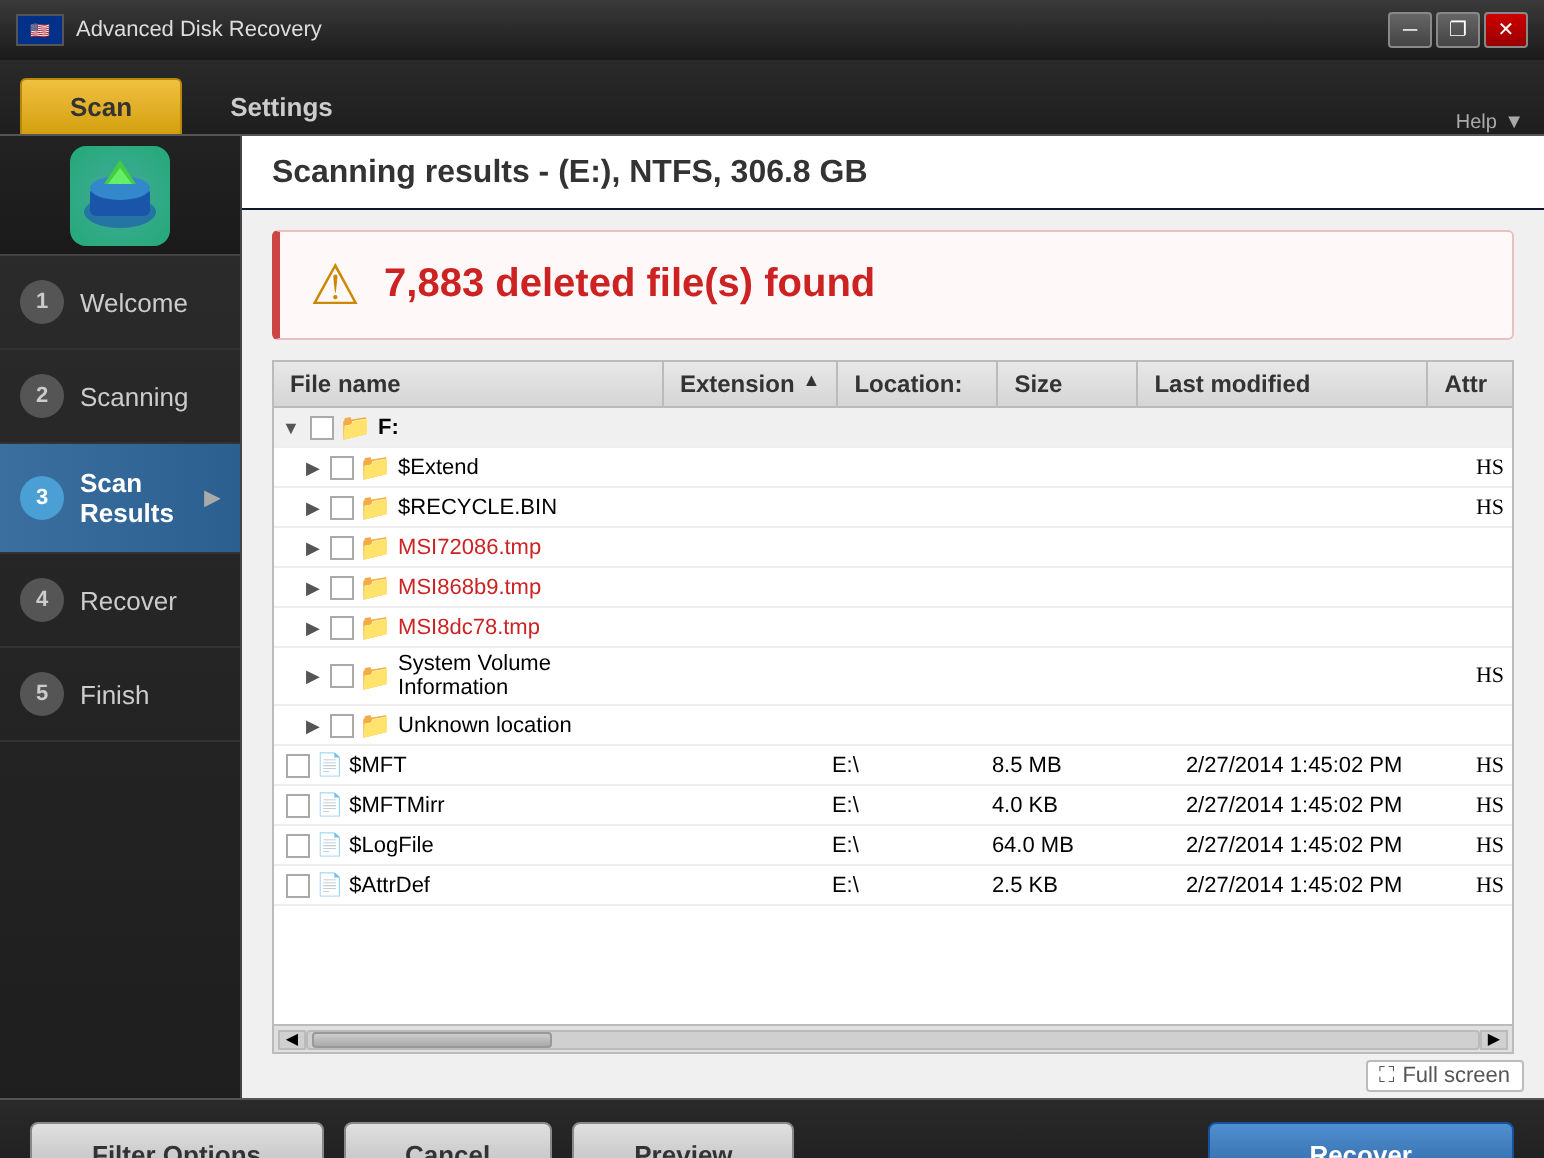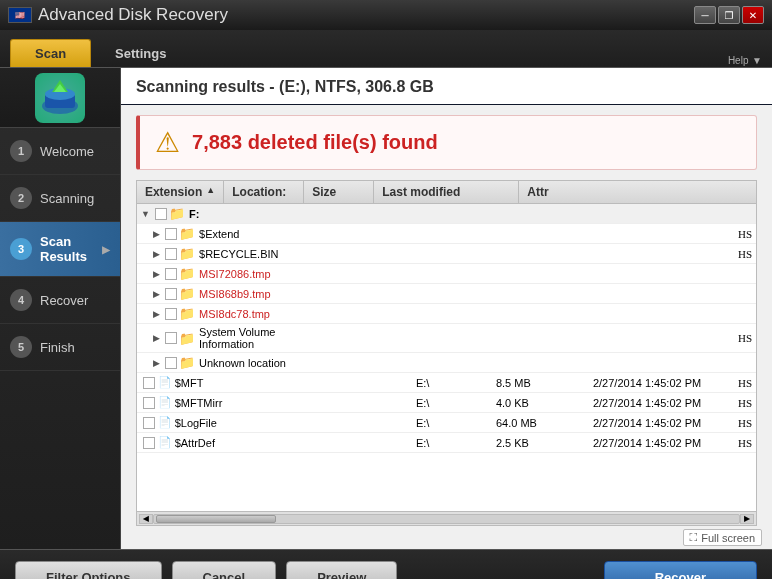--- a/index.html
+++ b/index.html
@@ -9,21 +9,21 @@
       background: linear-gradient(to bottom, #3a3a3a, #1a1a1a);
       height: 30px;
       display: flex;
       align-items: center;
       justify-content: space-between;
       padding: 0 8px;
       color: white;
       font-size: 12px;
     }
     .title-bar-left { display: flex; align-items: center; gap: 6px; }
-    .title-bar-title { font-size: 17px; color: #ddd; }
+    .title-bar-title { font-size: 11px; color: #ddd; }
     .title-bar-controls { display: flex; gap: 2px; }
     .title-bar-btn {
       width: 22px; height: 18px; background: linear-gradient(to bottom, #666, #444);
       border: 1px solid #888; color: white; font-size: 10px; cursor: pointer;
       display: flex; align-items: center; justify-content: center; border-radius: 2px;
     }
     .title-bar-btn.close { background: linear-gradient(to bottom, #c00, #900); }
     .flag-icon { width: 24px; height: 16px; background: #003087; border: 1px solid #555; font-size: 8px; color: white; display:flex; align-items:center; justify-content:center; }
 
     .toolbar {
@@ -342,20 +342,21 @@
   <div class="content-area">
     <div class="content-header">Scanning results - (E:), NTFS, 306.8 GB</div>
 
     <div class="alert-bar">
       <div class="alert-icon">⚠</div>
       <div class="alert-text">7,883 deleted file(s) found</div>
     </div>
 
     <div class="file-table-wrapper">
       <div class="file-table-header">
+        <div class="col-filename">File name</div>
         <div class="col-ext">Extension <span class="sort-arrow">▲</span></div>
         <div class="col-location">Location:</div>
         <div class="col-size">Size</div>
         <div class="col-modified">Last modified</div>
         <div class="col-attr">Attr</div>
       </div>
 
       <div class="file-table-body">
 
         <div class="file-row group-row">

